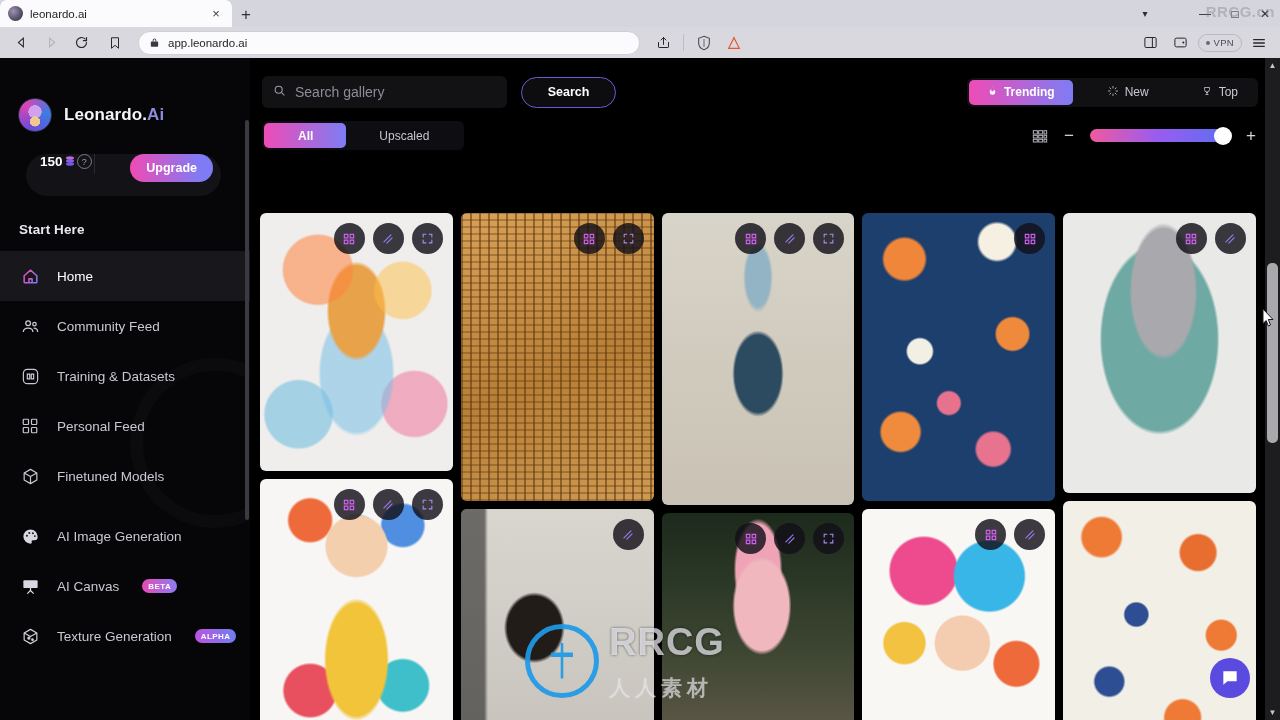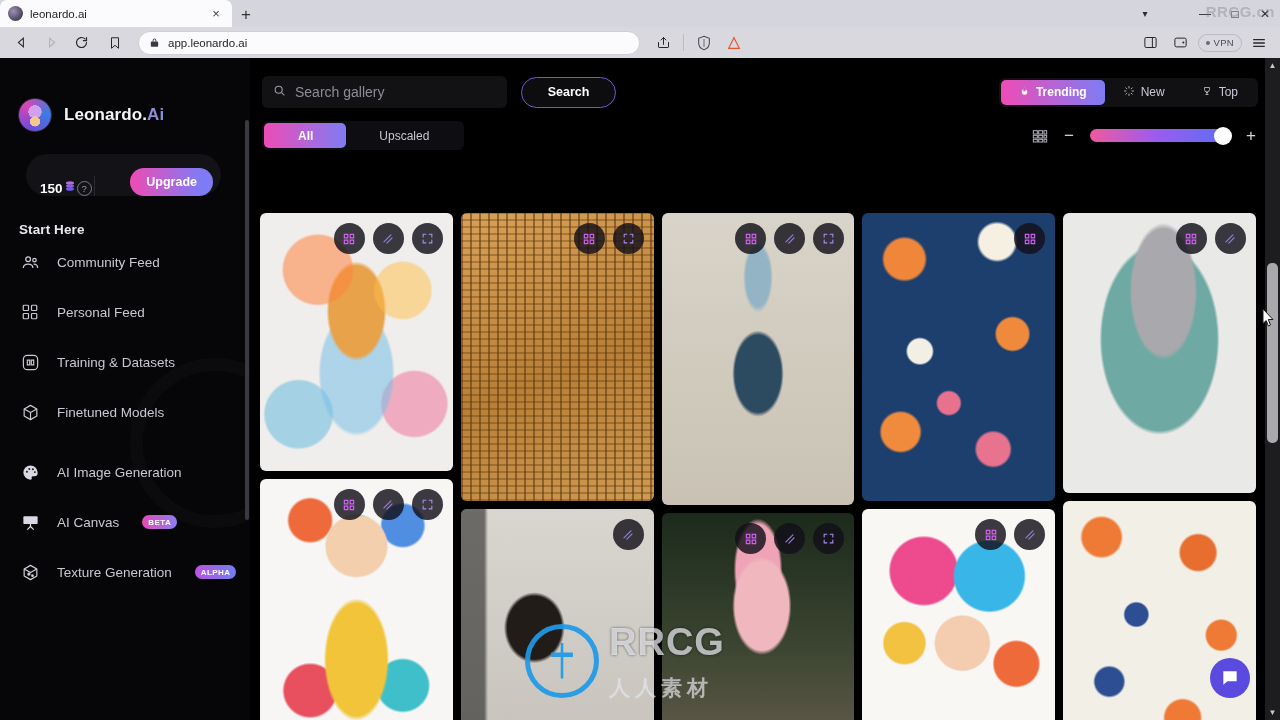--- a/index.html
+++ b/index.html
@@ -101,21 +101,21 @@
       radial-gradient(circle at 50% 40%, #cfa1ee 0 26%, transparent 27%),
       conic-gradient(from 200deg, #6f4bd8, #d946b4, #3a7de0, #6f4bd8);
     border: 1.5px solid #2e2a40; flex: 0 0 auto;
   }
   .brand-name { font-size: 17px; color: #f4f4f8; font-weight: 600; letter-spacing: .1px; }
   .brand-name .ai { color: #8b8bd8; }
 
   .credit-pill {
     margin: 22px 0 0 26px; width: 195px; height: 42px;
     background: #121217; border-radius: 21px;
-    display: flex; align-items: flex-end; padding: 0 8px 0 14px; gap: 0;
+    display: flex; align-items: flex-start; padding: 0 8px 0 14px; gap: 0;
   }
   .credit-num { font-size: 13.5px; color: #fff; font-weight: 700; }
   .coin-ico { font-size: 12px; }
   .help-ico {
     width: 15px; height: 15px; border-radius: 50%; border: 1.2px solid #7c7c88;
     color: #9a9aa6; font-size: 9.5px; display: flex; align-items: center;
     justify-content: center; flex: 0 0 auto;
   }
   .divider-v { width: 1px; height: 20px; background: #2a2a33; margin: 0 2px; }
   .upgrade-btn {
@@ -178,21 +178,21 @@
   .search-box input::placeholder { color: #8d8d98; }
   .search-btn {
     width: 95px; height: 31px; border-radius: 16px;
     background: #0d0d10; border: 1px solid #6b5ad6;
     color: #fff; font-size: 12.5px; font-weight: 600; cursor: pointer;
     font-family: "Liberation Sans", sans-serif;
   }
   .seg-right { margin-left: auto; display: flex; flex-direction: column; align-items: flex-end; gap: 13px; }
   .seg {
     height: 29px; background: #111114; border-radius: 6px;
-    display: flex; align-items: flex-start; padding: 2px; gap: 0;
+    display: flex; align-items: flex-start; padding: 2px; gap: 16px;
   }
   .seg-btn {
     height: 25px; padding: 0 18px; border-radius: 5px;
     display: flex; align-items: center; justify-content: center; gap: 6px;
     font-size: 12px; color: #c9c9d4; cursor: pointer; white-space: nowrap;
   }
   .seg-btn.active {
     background: linear-gradient(90deg, #ee4cb6, #7e7cf4);
     color: #fff; font-weight: 600;
   }
@@ -502,53 +502,68 @@
               <ellipse cx="12" cy="17" rx="7" ry="3" fill="#6d5ae8"></ellipse>
             </svg>
         </span>
         <span class="help-ico">?</span>
         <span class="divider-v"></span>
         <button class="upgrade-btn">Upgrade</button>
       </div>
 
       <div class="nav-head">Start Here</div>
 
+      <div class="nav-item active" style="margin-top:14px;">
+        <span class="nav-ico">
+          <svg width="19" height="19" viewBox="0 0 24 24" fill="none" stroke="url(#gp1)" stroke-width="1.9" stroke-linejoin="round">
+            <defs>
+                <linearGradient id="gp1" x1="0" y1="0" x2="1" y2="1">
+                  <stop offset="0" stop-color="#ef4bb4"></stop>
+                  <stop offset="1" stop-color="#7f7bf5"></stop>
+                </linearGradient>
+              </defs>
+            <path d="M4 11l8-7 8 7v8a1 1 0 0 1-1 1H5a1 1 0 0 1-1-1z"></path>
+              <path d="M10 20v-5h4v5"></path>
+          </svg>
+        </span>
+        <span class="nav-label">Home</span>
+      </div>
 
       <div class="nav-item">
         <span class="nav-ico">
           <svg width="19" height="19" viewBox="0 0 24 24" fill="none" stroke="#c8c8d2" stroke-width="1.6">
               <circle cx="9" cy="8" r="3"></circle>
               <circle cx="17" cy="9" r="2.2"></circle>
               <path d="M3 19c0-3.3 2.7-5 6-5s6 1.7 6 5"></path>
               <path d="M16 14c2.8 0 5 1.6 5 5"></path>
             </svg>
         </span>
         <span class="nav-label">Community Feed</span>
       </div>
 
       <div class="nav-item">
         <span class="nav-ico">
+          <svg width="19" height="19" viewBox="0 0 24 24" fill="none" stroke="#c8c8d2" stroke-width="1.5">
+              <rect x="3" y="3" width="18" height="18" rx="5"></rect>
+              <path d="M8 9h3v6H8zM13 9h3v6h-3z"></path>
+            </svg>
+        </span>
+        <span class="nav-label">Training &amp; Datasets</span>
+      </div>
+
+      <div class="nav-item">
+        <span class="nav-ico">
           <svg width="18" height="18" viewBox="0 0 24 24" fill="none" stroke="#c8c8d2" stroke-width="1.6">
               <rect x="3" y="3" width="7" height="7" rx="1"></rect>
               <rect x="14" y="3" width="7" height="7" rx="1"></rect>
               <rect x="3" y="14" width="7" height="7" rx="1"></rect>
               <rect x="14" y="14" width="7" height="7" rx="1"></rect>
             </svg>
         </span>
         <span class="nav-label">Personal Feed</span>
-      </div>
-
-      <div class="nav-item">
-        <span class="nav-ico">
-          <svg width="19" height="19" viewBox="0 0 24 24" fill="none" stroke="#c8c8d2" stroke-width="1.5">
-              <rect x="3" y="3" width="18" height="18" rx="5"></rect>
-              <path d="M8 9h3v6H8zM13 9h3v6h-3z"></path>
-            </svg>
-        </span>
-        <span class="nav-label">Training &amp; Datasets</span>
       </div>
 
       <div class="nav-item">
         <span class="nav-ico">
           <svg width="19" height="19" viewBox="0 0 24 24" fill="none" stroke="#c8c8d2" stroke-width="1.5" stroke-linejoin="round">
               <path d="M12 3l8 4.5v9L12 21l-8-4.5v-9z"></path>
               <path d="M4 7.5l8 4.5 8-4.5M12 12v9"></path>
             </svg>
         </span>
         <span class="nav-label">Finetuned Models</span>

